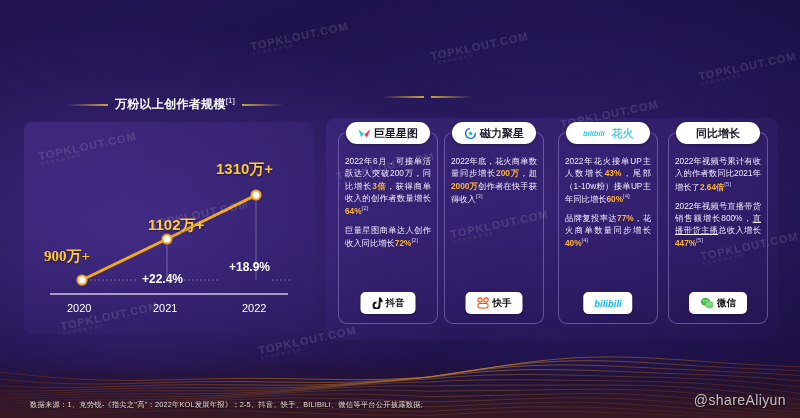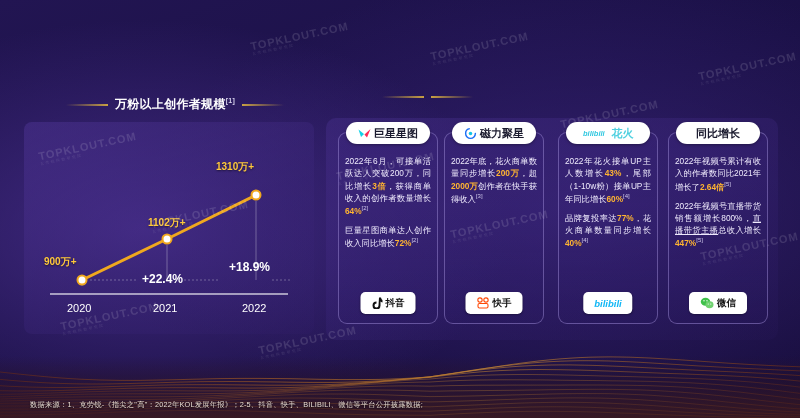--- a/index.html
+++ b/index.html
@@ -53,21 +53,21 @@
   }
   .sec-head .sup { font-size:7px; vertical-align:super; color:#d8d3ee; }
   
   #chart-panel {
     position:absolute; left:24px; top:122px; width:290px; height:212px;
     background:linear-gradient(150deg,rgba(86,58,160,.40) 0%,rgba(62,40,126,.26) 60%,rgba(50,31,108,.18) 100%);
     border-radius:8px;
   }
   #chart-svg { position:absolute; left:0; top:0; }
   .val-lbl {
-    position:absolute; font-size:10px; font-weight:bold; color:#ffc93c;
+    position:absolute; font-size:15px; font-weight:bold; color:#ffc93c;
     white-space:nowrap; text-shadow:0 1px 2px rgba(0,0,0,.5);
   }
   .grow-lbl {
     position:absolute; font-size:12px; font-weight:bold; color:#ffffff;
     white-space:nowrap;
   }
   .x-lbl {
     position:absolute; font-size:11px; color:#ffffff; font-weight:normal;
     white-space:nowrap;
   }
@@ -159,21 +159,21 @@
 
       <polyline id="series-line" fill="none" stroke="#f0a81e" stroke-width="3" stroke-linejoin="round" stroke-linecap="round" points="58,158 143,117 232,73"></polyline>
 
       <circle id="m0" r="4.5" fill="#ffffff" stroke="#f0a81e" stroke-width="2" cx="58" cy="158"></circle>
       <circle id="m1" r="4.5" fill="#ffffff" stroke="#f0a81e" stroke-width="2" cx="143" cy="117"></circle>
       <circle id="m2" r="4.5" fill="#ffffff" stroke="#f0a81e" stroke-width="2" cx="232" cy="73"></circle>
 
       <line x1="26" y1="172" x2="264" y2="172" stroke="rgba(255,255,255,.75)" stroke-width="1.4"></line>
     </svg>
 
-    <div class="val-lbl" id="v0" style="left: 20px; top: 133px;">900万+</div>
+    <div class="val-lbl" id="v0" style="left: 20px; top: 125px; font-family: Liberation Serif, serif;">900万+</div>
     <div class="val-lbl" id="v1" style="left: 124px; top: 82px; margin-top: 12px;">1102万+</div>
     <div class="val-lbl" id="v2" style="left: 192px; top: 38px;">1310万+</div>
 
     <div class="grow-lbl" id="g0" style="left: 118px; top: 150px;">+22.4%</div>
     <div class="grow-lbl" id="g1" style="left: 205px; top: 138px;">+18.9%</div>
 
     <div class="x-lbl" id="x0" style="left: 43px; top: 180px;">2020</div>
     <div class="x-lbl" id="x1" style="left: 129px; top: 180px;">2021</div>
     <div class="x-lbl" id="x2" style="left: 218px; top: 180px;">2022</div>
   </div>
@@ -368,14 +368,15 @@
           <line x1="748" y1="8.4" x2="748" y2="61.3" stroke-width="0.45"></line>
           <line x1="759" y1="9.0" x2="759" y2="61.6" stroke-width="0.45"></line>
           <line x1="770" y1="9.5" x2="770" y2="61.8" stroke-width="0.45"></line>
           <line x1="781" y1="10.0" x2="781" y2="62.0" stroke-width="0.45"></line>
           <line x1="792" y1="10.5" x2="792" y2="62.1" stroke-width="0.45"></line>
         </g>
     </svg>
   </div>
 
   <div id="footnote">数据来源：1、克劳锐-《指尖之"高"：2022年KOL发展年报》；2-5、抖音、快手、BILIBILI、微信等平台公开披露数据;</div>
+  <div id="watermark-br">@shareAliyun</div>
 
 </div>
 
 </body></html>

